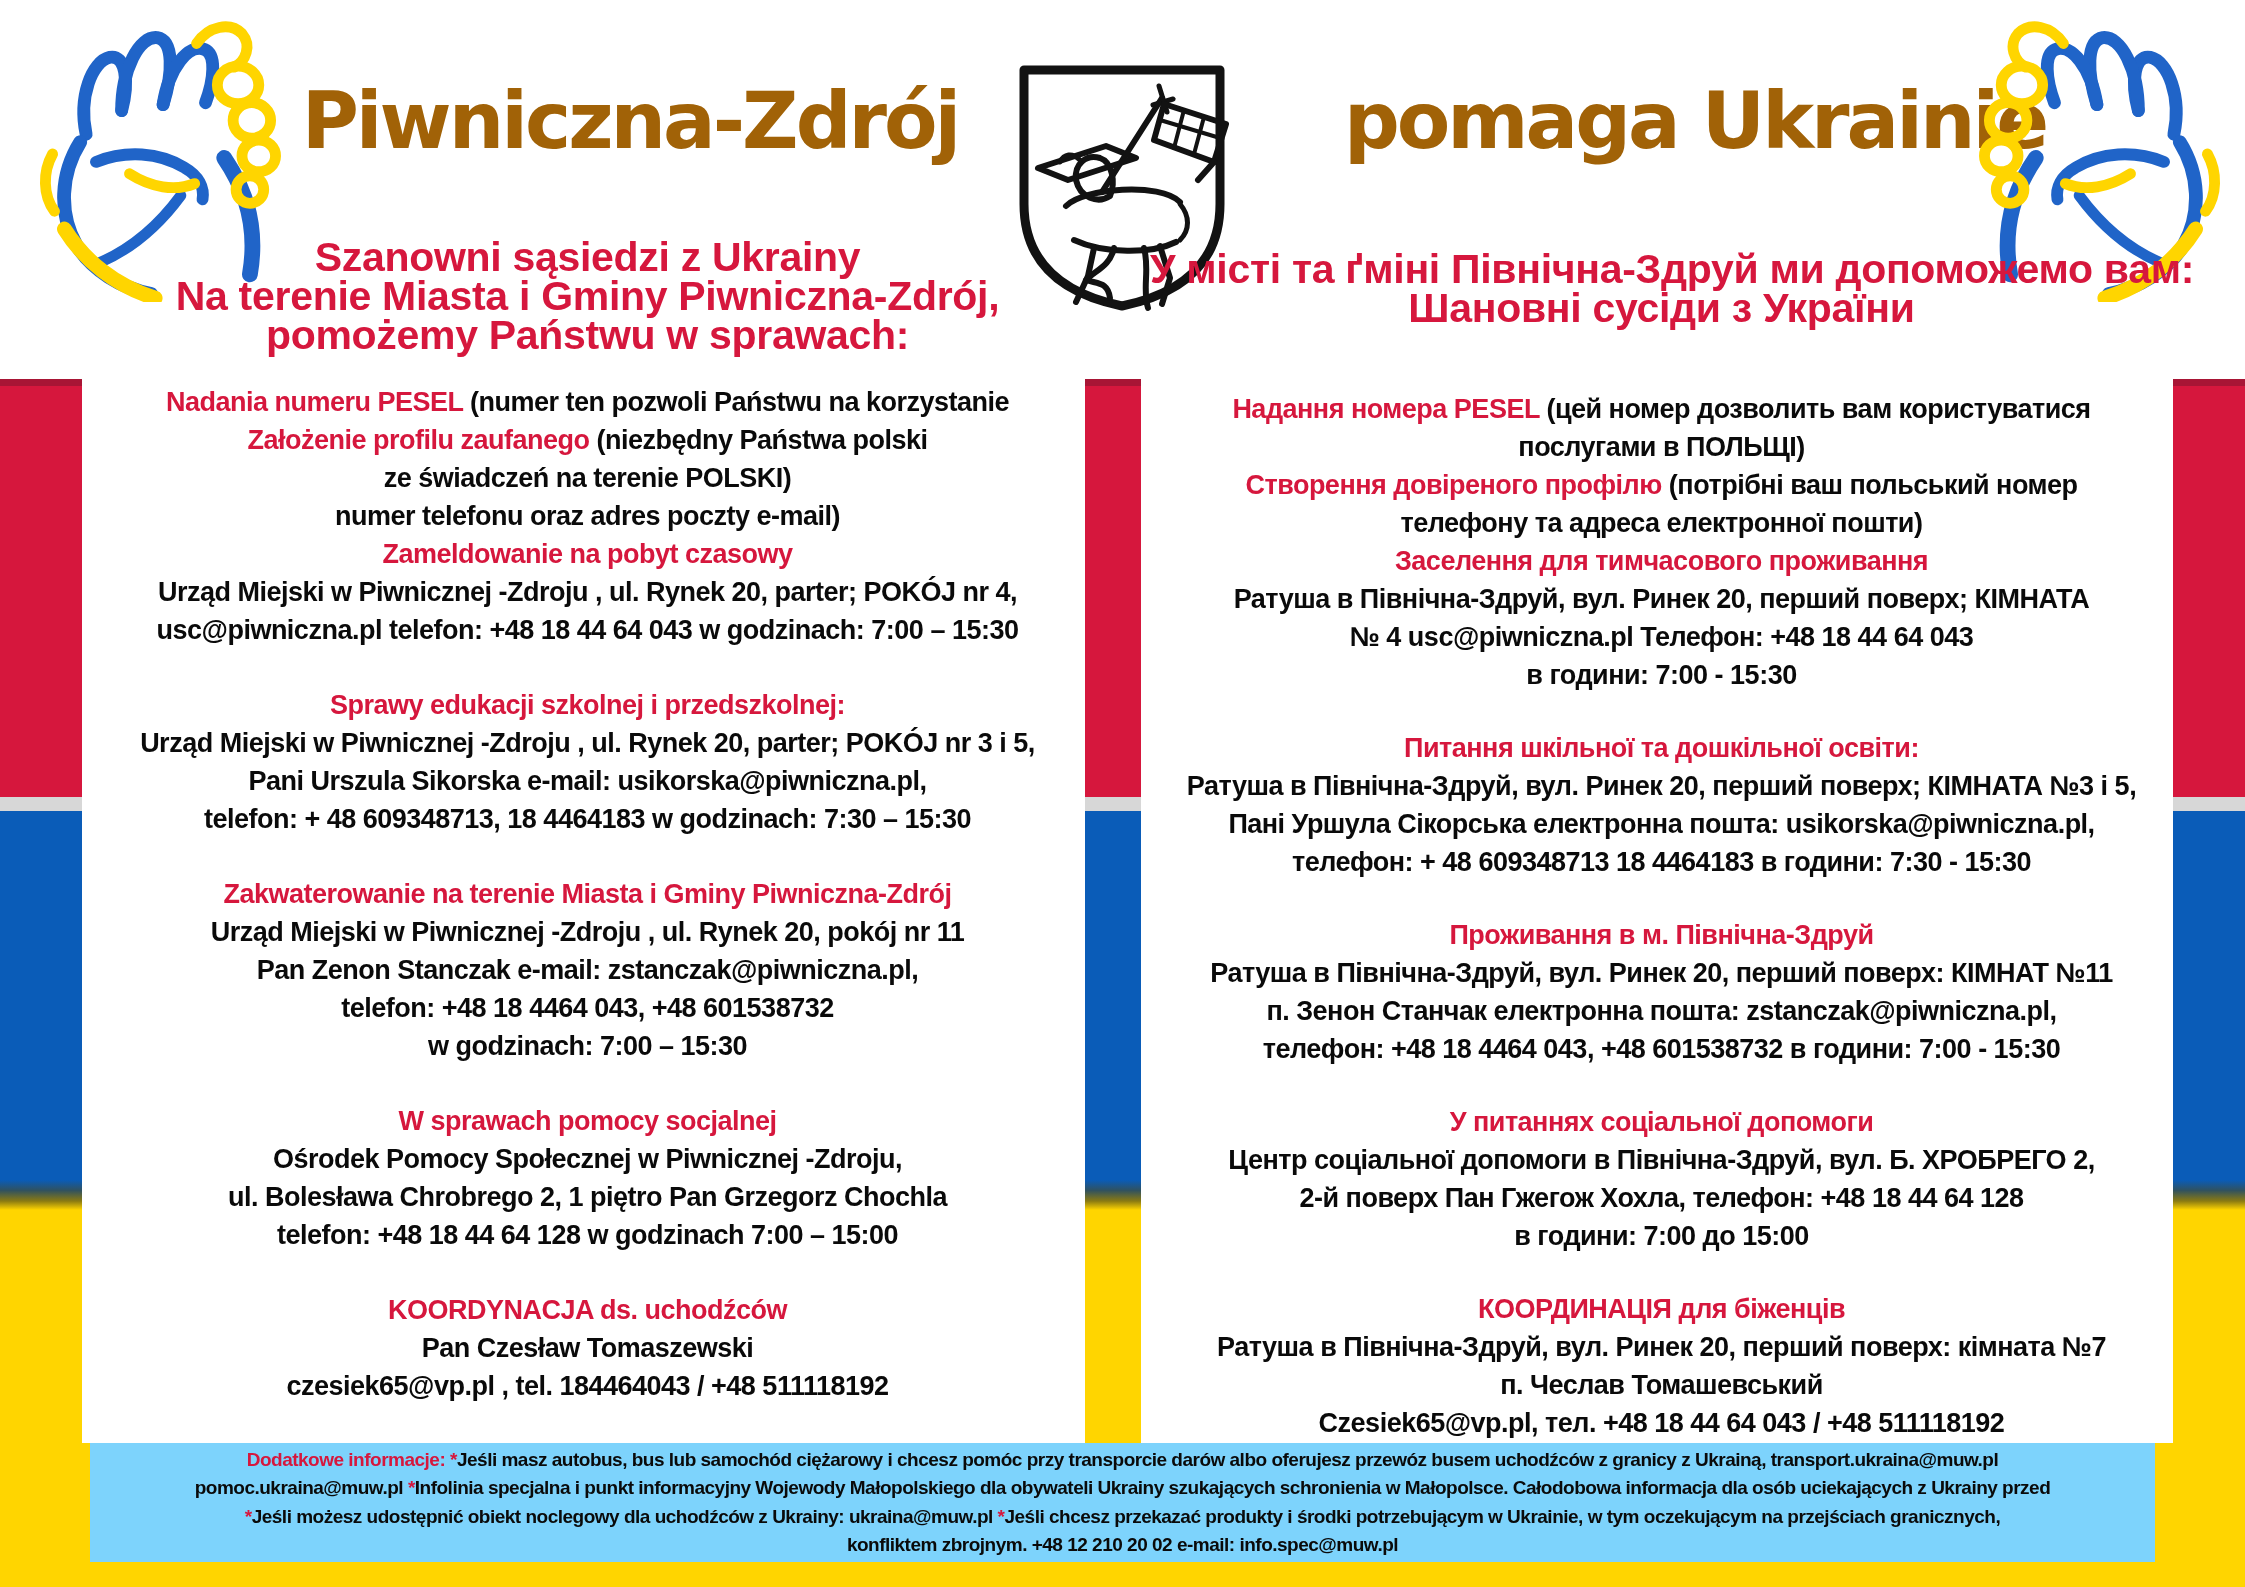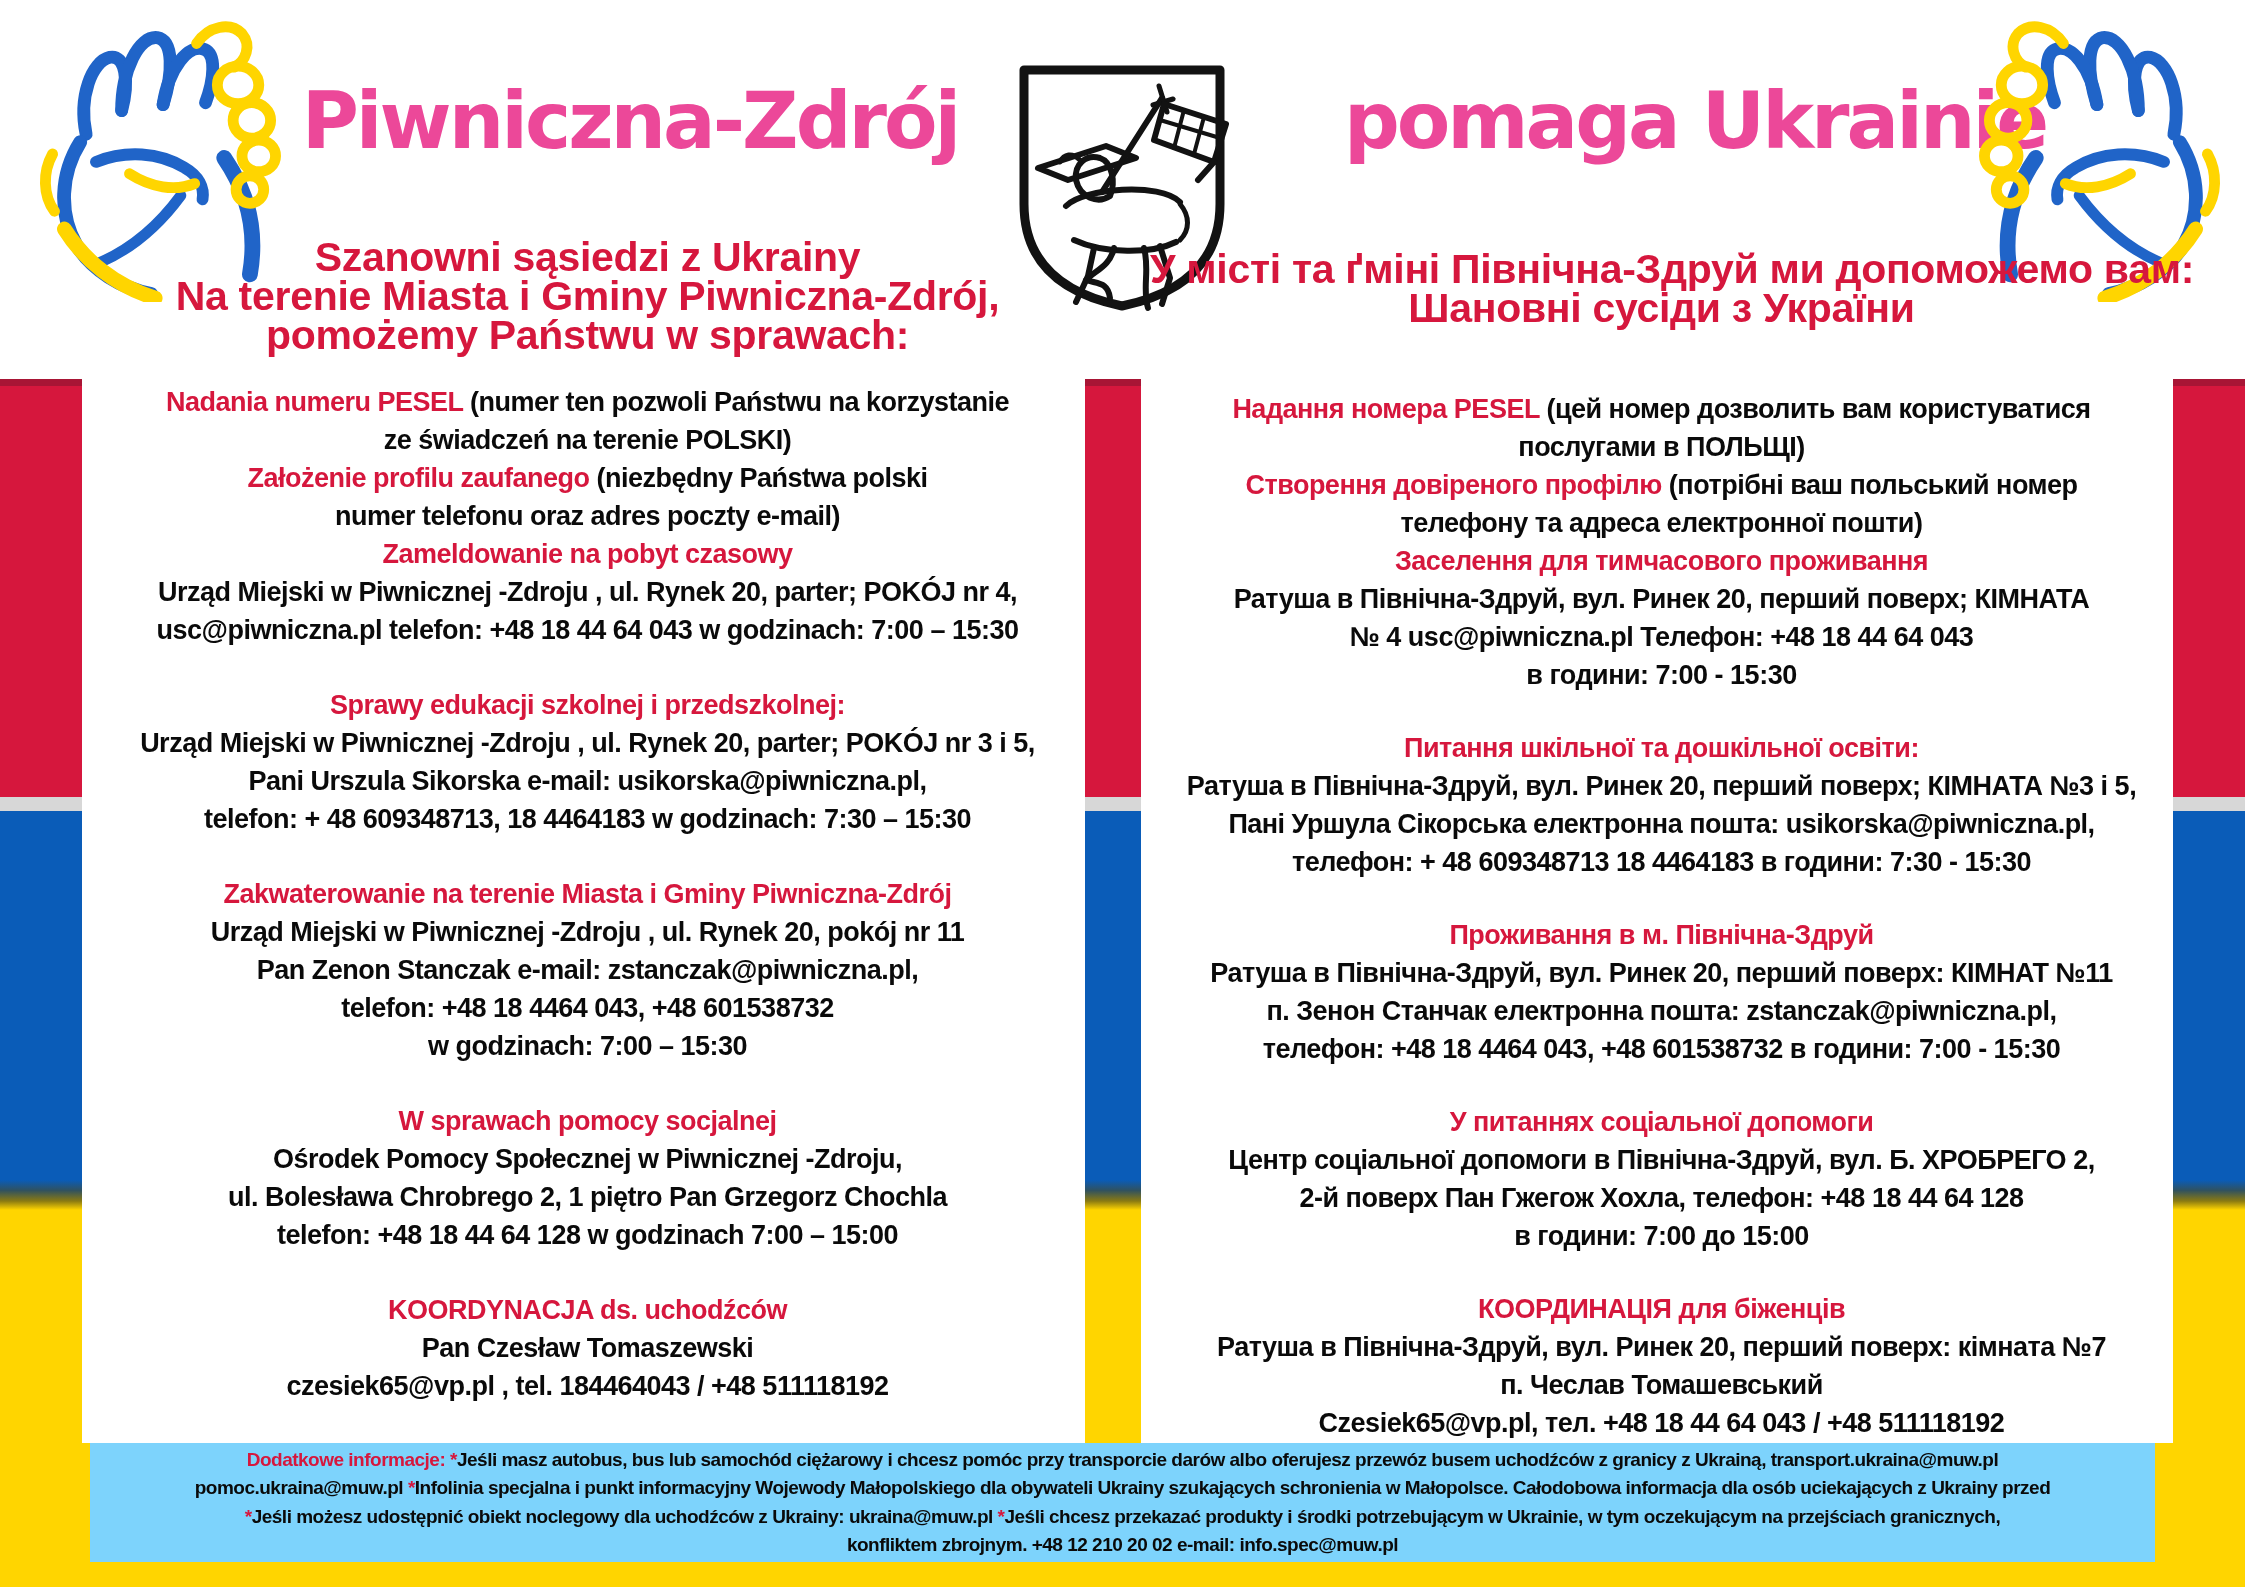--- a/index.html
+++ b/index.html
@@ -1,20 +1,20 @@
 <!DOCTYPE html>
 <html style="--red: #d6173d; --blue: #0a5cb8; --yellow: #ffd500; --hand-blue: #2064c8; --ink: #0b0b0b;"><head>
 <meta charset="utf-8">
 <style>
   html,body{margin:0;padding:0;background:#fff;}
   .page{position:relative;width:2245px;height:1587px;background:#ffffff;overflow:hidden;
         font-family:"Liberation Sans",sans-serif;font-weight:700;color:#0a0a0a;}
   
   .title{position:absolute;font-family:"DejaVu Sans",sans-serif;font-weight:800;
-         font-size:78px;letter-spacing:-3px;color:#ec4899;text-align:center;white-space:nowrap;}
+         font-size:78px;letter-spacing:-3px;color:#a16207;text-align:center;white-space:nowrap;}
   .title-left{left:300px;top:76px;width:660px;}
   .title-right{left:1315px;top:76px;width:760px;}
   
   .bar{position:absolute;top:379px;bottom:0;display:flex;flex-direction:column;z-index:2;}
   .bar-left{left:0;width:82px;}
   .bar-center{left:1085px;width:56px;}
   .bar-right{left:2173px;width:72px;}
   .seg-top{height:7px;background:#a81535;}
   .seg-red{height:411px;background:var(--red);}
   .seg-gap{height:14px;background:#d7d7d7;}
@@ -163,22 +163,22 @@
 
   <div class="col col-left">
     <div class="col-header" id="lhead">
         <div class="line"><span class="red">Szanowni sąsiedzi z Ukrainy</span></div>
         <div class="line"><span class="red">Na terenie Miasta i Gminy Piwniczna-Zdrój,</span></div>
         <div class="line"><span class="red">pomożemy Państwu w sprawach:</span></div>
       </div>
     <div id="lsections">
         <div class="section">
           <div class="line"><span class="red">Nadania numeru PESEL </span><span>(numer ten pozwoli Państwu na korzystanie</span></div>
+          <div class="line"><span class="red">Założenie profilu zaufanego </span><span>(niezbędny Państwa polski</span></div>
           <div class="line"><span>ze świadczeń na terenie POLSKI)</span></div>
-          <div class="line"><span class="red">Założenie profilu zaufanego </span><span>(niezbędny Państwa polski</span></div>
           <div class="line"><span>numer telefonu oraz adres poczty e-mail)</span></div>
           <div class="line"><span class="red">Zameldowanie na pobyt czasowy</span></div>
           <div class="line"><span>Urząd Miejski w Piwnicznej -Zdroju , ul. Rynek 20, parter; POKÓJ nr 4,</span></div>
           <div class="line"><span>usc@piwniczna.pl telefon: +48 18 44 64 043 w godzinach: 7:00 – 15:30</span></div>
         </div>
         <div class="section">
           <div class="line"><span class="red">Sprawy edukacji szkolnej i przedszkolnej:</span></div>
           <div class="line"><span>Urząd Miejski w Piwnicznej -Zdroju , ul. Rynek 20, parter; POKÓJ nr 3 i 5,</span></div>
           <div class="line"><span>Pani Urszula Sikorska e-mail: usikorska@piwniczna.pl,</span></div>
           <div class="line"><span>telefon: + 48 609348713, 18 4464183 w godzinach: 7:30 – 15:30</span></div>

